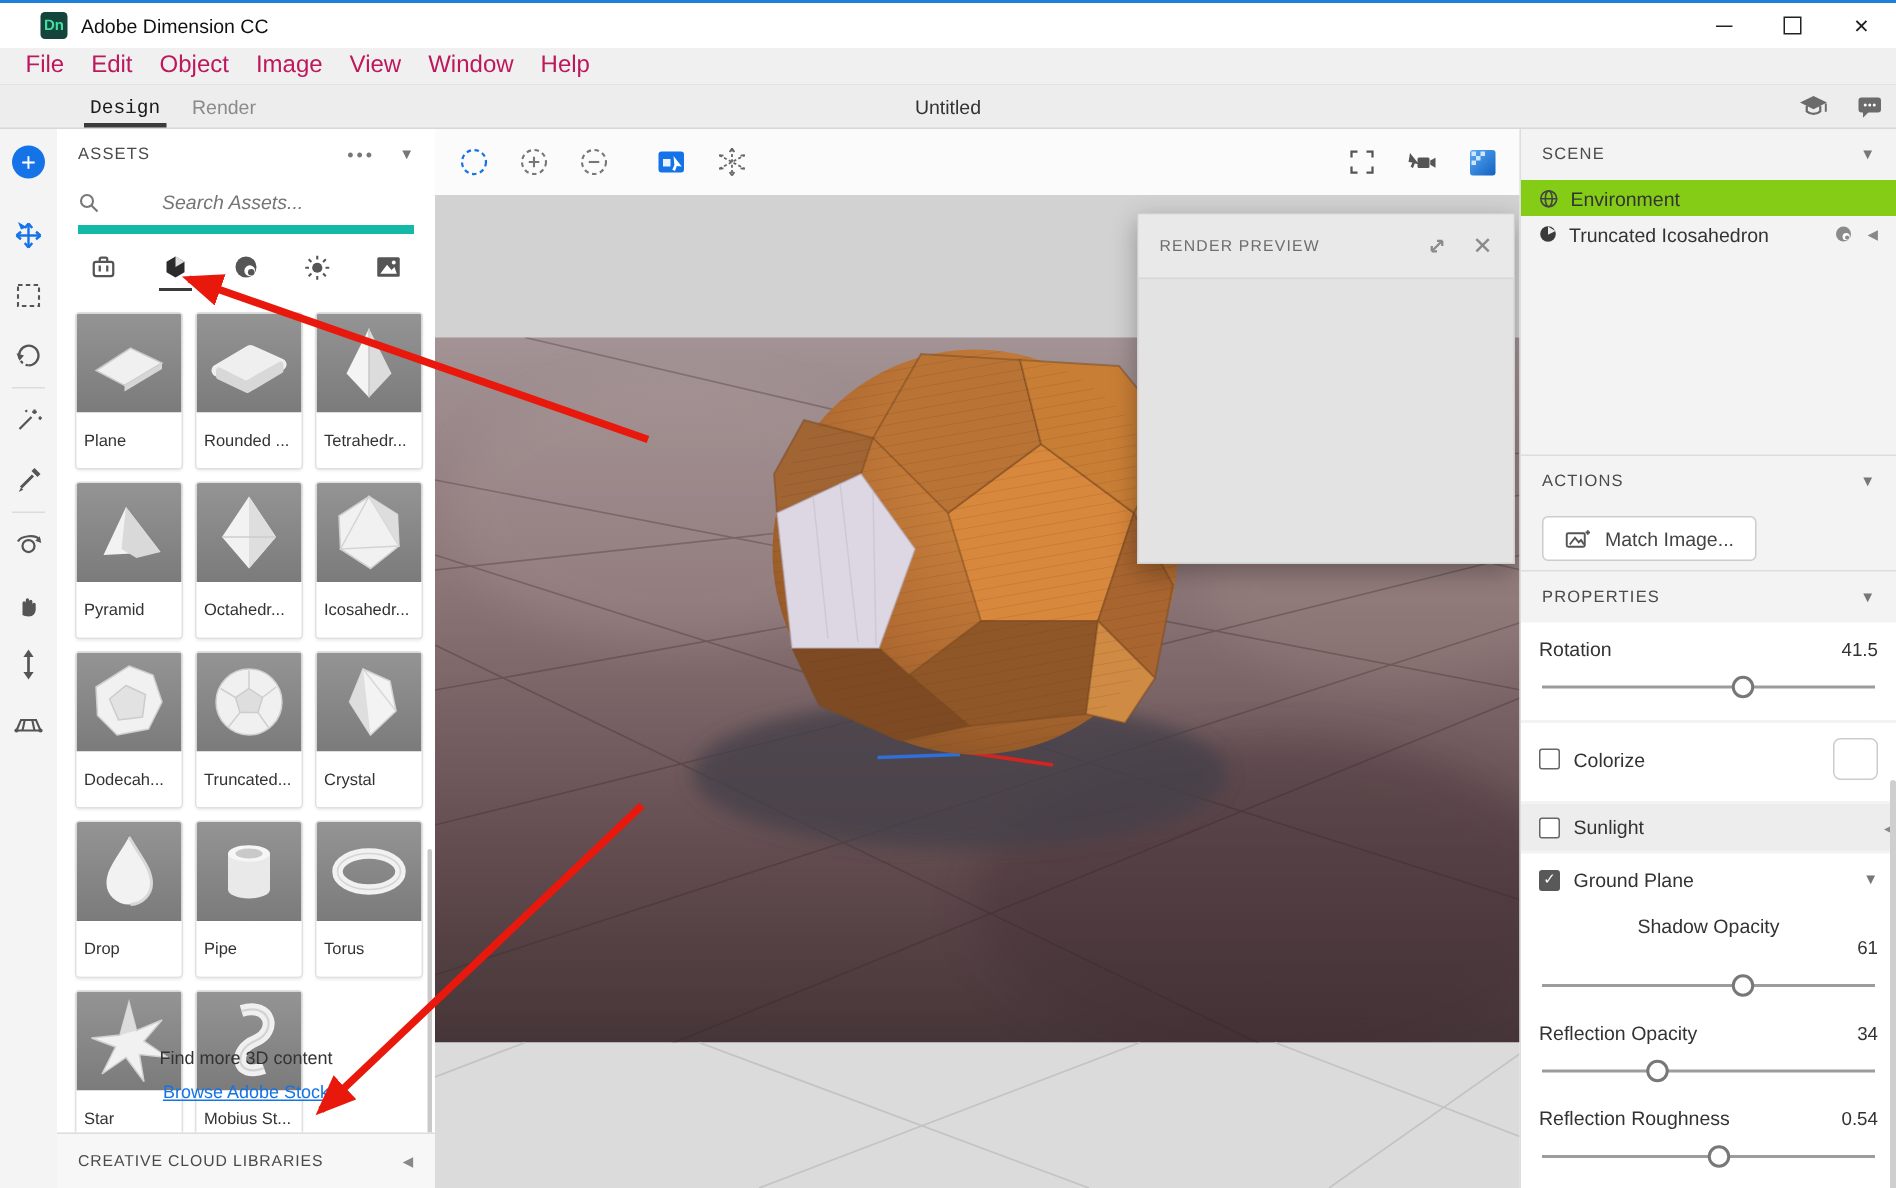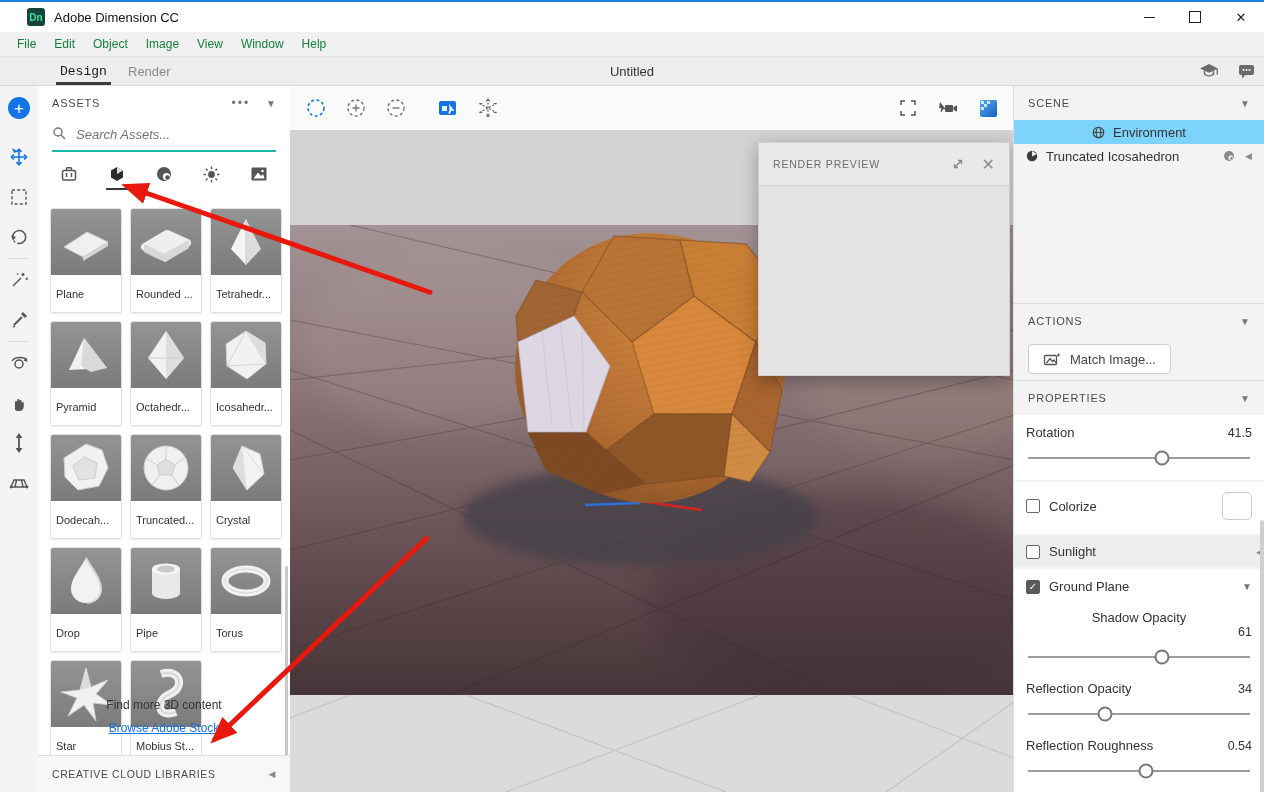--- a/index.html
+++ b/index.html
@@ -16,21 +16,21 @@
   .app-title{margin-left:9px;font-size:13px;color:#111;}
   .wincontrols{margin-left:auto;display:flex;height:100%;}
   .winbtn{width:46px;height:100%;display:flex;align-items:center;justify-content:center;color:#222;}
   .winbtn .minus{width:11px;height:1px;background:#222;}
   .winbtn .square{width:10px;height:10px;border:1px solid #222;}
   .winbtn .xmark{font-size:13px;line-height:1;}
 
   
   .menubar{top:32px;left:0;right:0;height:24px;background:#f0f0f0;display:flex;align-items:center;
            padding-left:8px;border-bottom:1px solid #e3e3e3;}
-  .menu-item{font-size:12px;color:#15803d;padding:0 9px;}
+  .menu-item{font-size:16px;color:#be185d;padding:0 9px;}
 
   
   .tabbar{top:57px;left:0;right:0;height:28px;background:#ededed;border-bottom:1px solid #d8d8d8;}
   .mode-tab{position:absolute;top:0;height:28px;display:flex;align-items:center;font-size:13px;}
   .tab-design{left:40px;padding:0 20px;color:#1a1a1a;font-family:Liberation Mono, monospace;}
   .tab-design::after{content:"";position:absolute;left:16px;right:16px;bottom:0;height:3px;background:#3b3b3b;}
   .tab-render{left:108px;padding:0 20px;color:#8a8a8a;}
   .doc-title{position:absolute;left:0;right:0;top:0;height:28px;display:flex;align-items:center;
              justify-content:center;font-size:13px;color:#333;pointer-events:none;}
   .tabbar-icons{position:absolute;right:8px;top:0;height:28px;display:flex;align-items:center;gap:18px;}
@@ -42,22 +42,22 @@
            display:flex;align-items:center;justify-content:center;margin-top:11px;line-height:1;}
   .tool{width:38px;height:40px;display:flex;align-items:center;justify-content:center;}
   .rail-div{width:22px;height:1px;background:#dcdcdc;margin:1px 0;}
 
   
   .assets{top:86px;left:38px;width:252px;bottom:0;background:#fff;border-right:1px solid #ddd;}
   .panel-head{display:flex;align-items:center;height:34px;padding:0 14px;}
   .panel-title{font-size:11px;letter-spacing:.8px;color:#4a4a4a;}
   .dots{margin-left:auto;color:#777;font-size:12px;letter-spacing:2px;}
   .tri-down{color:#777;font-size:10px;margin-left:16px;}
-  .search-row{display:flex;align-items:flex-start;margin:6px 14px 0 14px;border-bottom:2px solid #14b8a6;
-              padding-bottom:7px;}
+  .search-row{display:flex;align-items:center;margin:6px 14px 0 14px;border-bottom:6px solid #14b8a6;
+              padding-bottom:7px;gap:32px;}
   .search-input{border:none;outline:none;font-style:italic;font-size:13px;color:#888;width:180px;
                 margin-left:8px;font-family:"Liberation Sans",sans-serif;background:transparent;}
   .cat-row{display:flex;align-items:center;justify-content:space-between;margin:10px 18px 0 18px;}
   .cat{width:26px;height:24px;display:flex;align-items:center;justify-content:center;position:relative;}
   .cat.active::after{content:"";position:absolute;left:2px;right:2px;bottom:-4px;height:2px;background:#3a3a3a;}
   .asset-grid{position:absolute;top:122px;left:12px;width:232px;display:flex;flex-wrap:wrap;gap:8px 8px;}
   .asset-card{width:70px;border:1px solid #e0e0e0;border-radius:3px;overflow:hidden;background:#fff;
               box-shadow:0 1px 2px rgba(0,0,0,.08);}
   .asset-card .thumb{height:66px;background:linear-gradient(#949494,#7b7b7b);}
   .asset-card .alabel{height:37px;font-size:11px;color:#333;display:flex;align-items:center;
@@ -84,21 +84,21 @@
   .rp-head{height:42px;background:#e9e9e9;border-bottom:1px solid #d6d6d6;display:flex;align-items:center;
            padding:0 14px;}
   .rp-title{font-size:10.5px;letter-spacing:.8px;color:#6d6d6d;}
   .rp-actions{margin-left:auto;display:flex;align-items:center;gap:16px;}
   .rp-close{color:#8a8a8a;font-size:16px;}
 
   
   .rightbar{top:86px;right:0;width:250px;bottom:0;background:#f3f3f3;border-left:1px solid #ddd;}
   .rb-head{display:flex;align-items:center;height:34px;padding:0 14px;}
   .scene-row{display:flex;align-items:center;height:24px;padding:0 12px;font-size:13px;color:#333;gap:8px;}
-  .scene-row.sel{background:#7dd3fc;justify-content:center;}
+  .scene-row.sel{background:#84cc16;}
   .row-right{margin-left:auto;display:flex;align-items:center;gap:10px;}
   .divider{height:1px;background:#ddd;}
   .match-btn{margin:6px 14px 14px 14px;height:30px;background:#fff;border:1px solid #ccc;border-radius:4px;
              display:inline-flex;align-items:center;padding:0 14px;gap:9px;font-size:13px;color:#444;}
   .prop-card{background:#fff;padding:10px 12px 14px 12px;margin-bottom:2px;}
   .prop-row{display:flex;align-items:center;font-size:13px;color:#333;}
   .prop-val{margin-left:auto;font-size:12.5px;color:#333;}
   .slider{position:relative;height:16px;margin-top:10px;}
   .slider .track{position:absolute;left:2px;right:2px;top:7px;height:2px;background:#9c9c9c;}
   .slider .thumb{position:absolute;top:8px;width:15px;height:15px;border-radius:50%;background:#fdfdfd;

